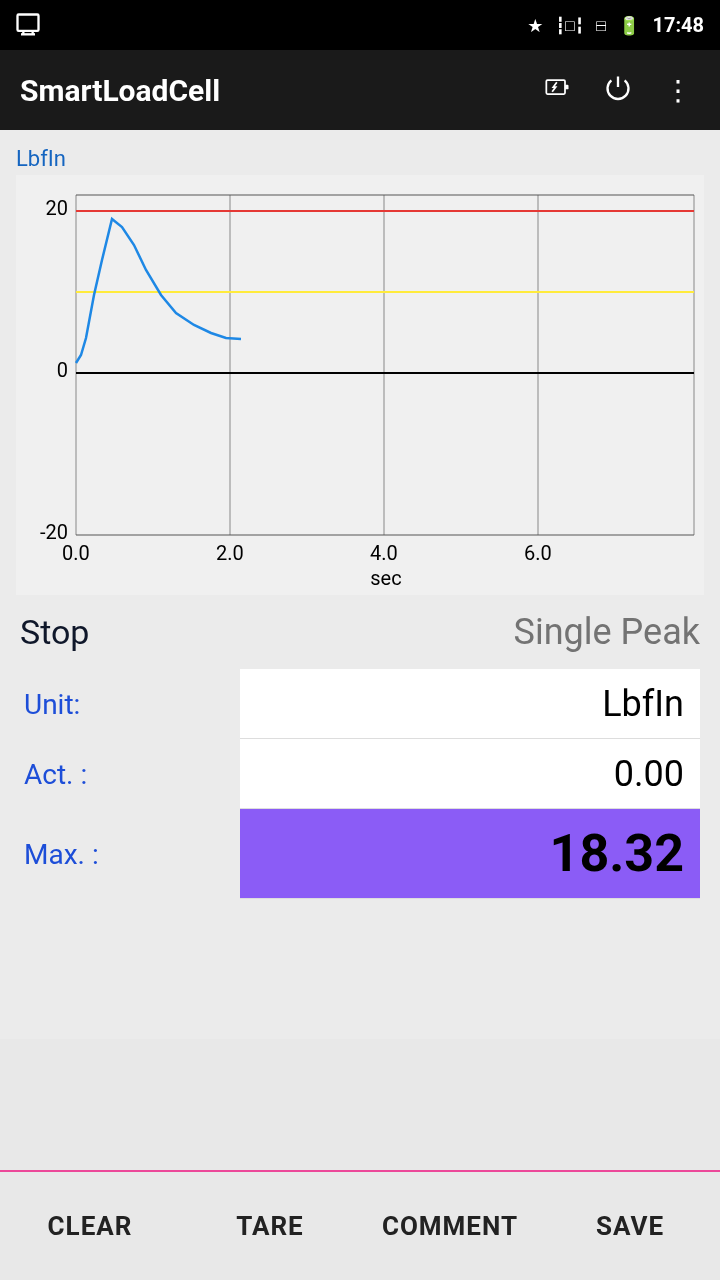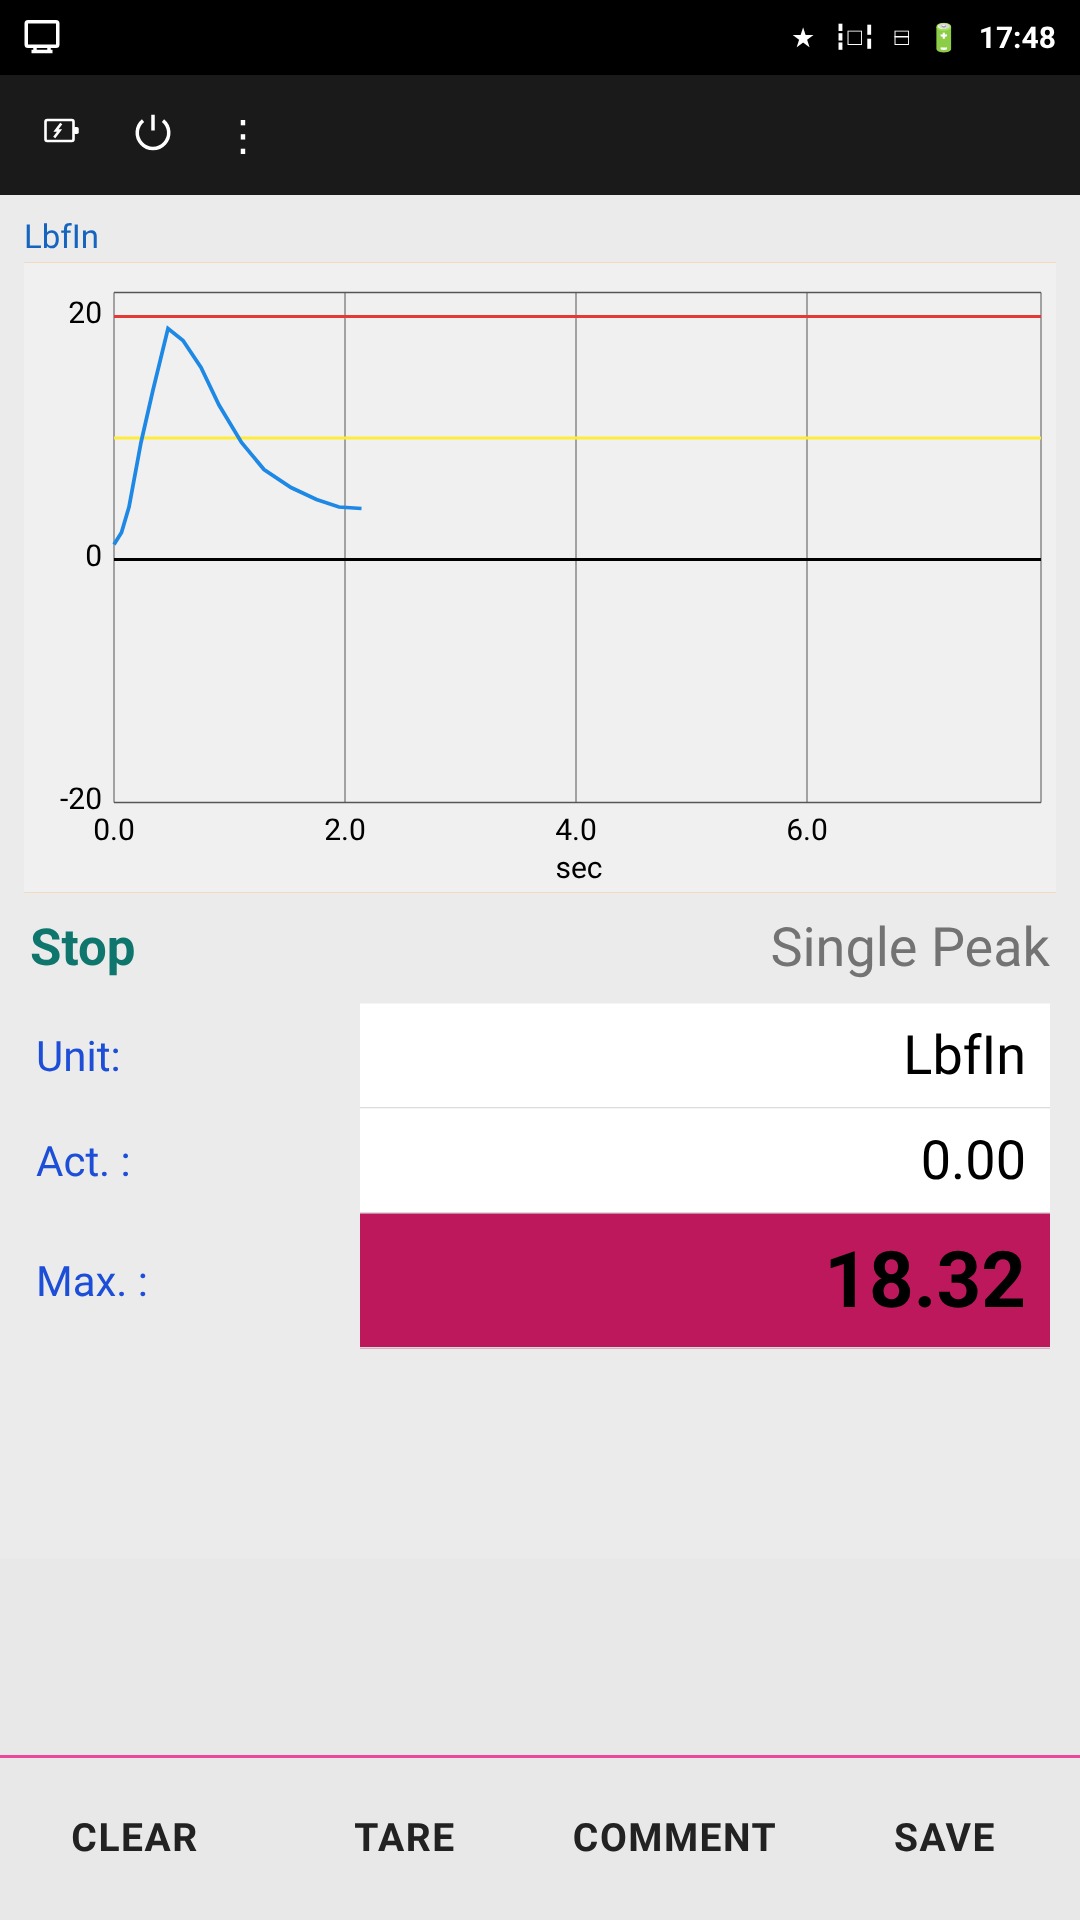--- a/index.html
+++ b/index.html
@@ -85,23 +85,23 @@
     }
 
     
     #controls-row {
       display: flex;
       align-items: center;
       justify-content: space-between;
       padding: 16px 4px 16px 4px;
     }
     #stop-btn {
-      color: #0f766e;
+      color: #0f172a;
       font-size: 34px;
-      font-weight: bold;
+      font-weight: normal;
       cursor: pointer;
     }
     #mode-label {
       color: #737373;
       font-size: 36px;
       font-weight: normal;
     }
 
     
     #data-section {
@@ -126,21 +126,21 @@
       background: #fff;
       font-size: 36px;
       display: flex;
       align-items: center;
       justify-content: flex-end;
       padding-right: 16px;
       border-bottom: 1px solid #ddd;
       min-height: 70px;
     }
     .data-value.green {
-      background: #be185d;
+      background: #8b5cf6;
       font-size: 52px;
       font-weight: bold;
       min-height: 90px;
     }
     .data-row-max .data-label {
       min-height: 90px;
     }
 
     
     #bottom-nav {
@@ -186,20 +186,21 @@
 
   <span class="status-icon" style="font-size:16px;">┇□╏</span>
 
   <span class="status-icon" style="font-size:16px; text-decoration:line-through;">□</span>
 
   <span class="status-icon">🔋</span>
   <span id="time">17:48</span>
 </div>
 
 <div id="app-bar">
+  <span id="app-title">SmartLoadCell</span>
 
   <span class="app-bar-icon">
     <svg width="28" height="28" viewBox="0 0 24 24" fill="white">
       <rect x="2" y="6" width="16" height="12" rx="1" stroke="white" stroke-width="1.5" fill="none"></rect>
       <rect x="18" y="10" width="3" height="4" rx="1" fill="white"></rect>
       <polyline points="7,16 10,12 8,12 11,8" stroke="white" stroke-width="1.5" fill="none"></polyline>
     </svg>
   </span>
 
   <span class="app-bar-icon">

